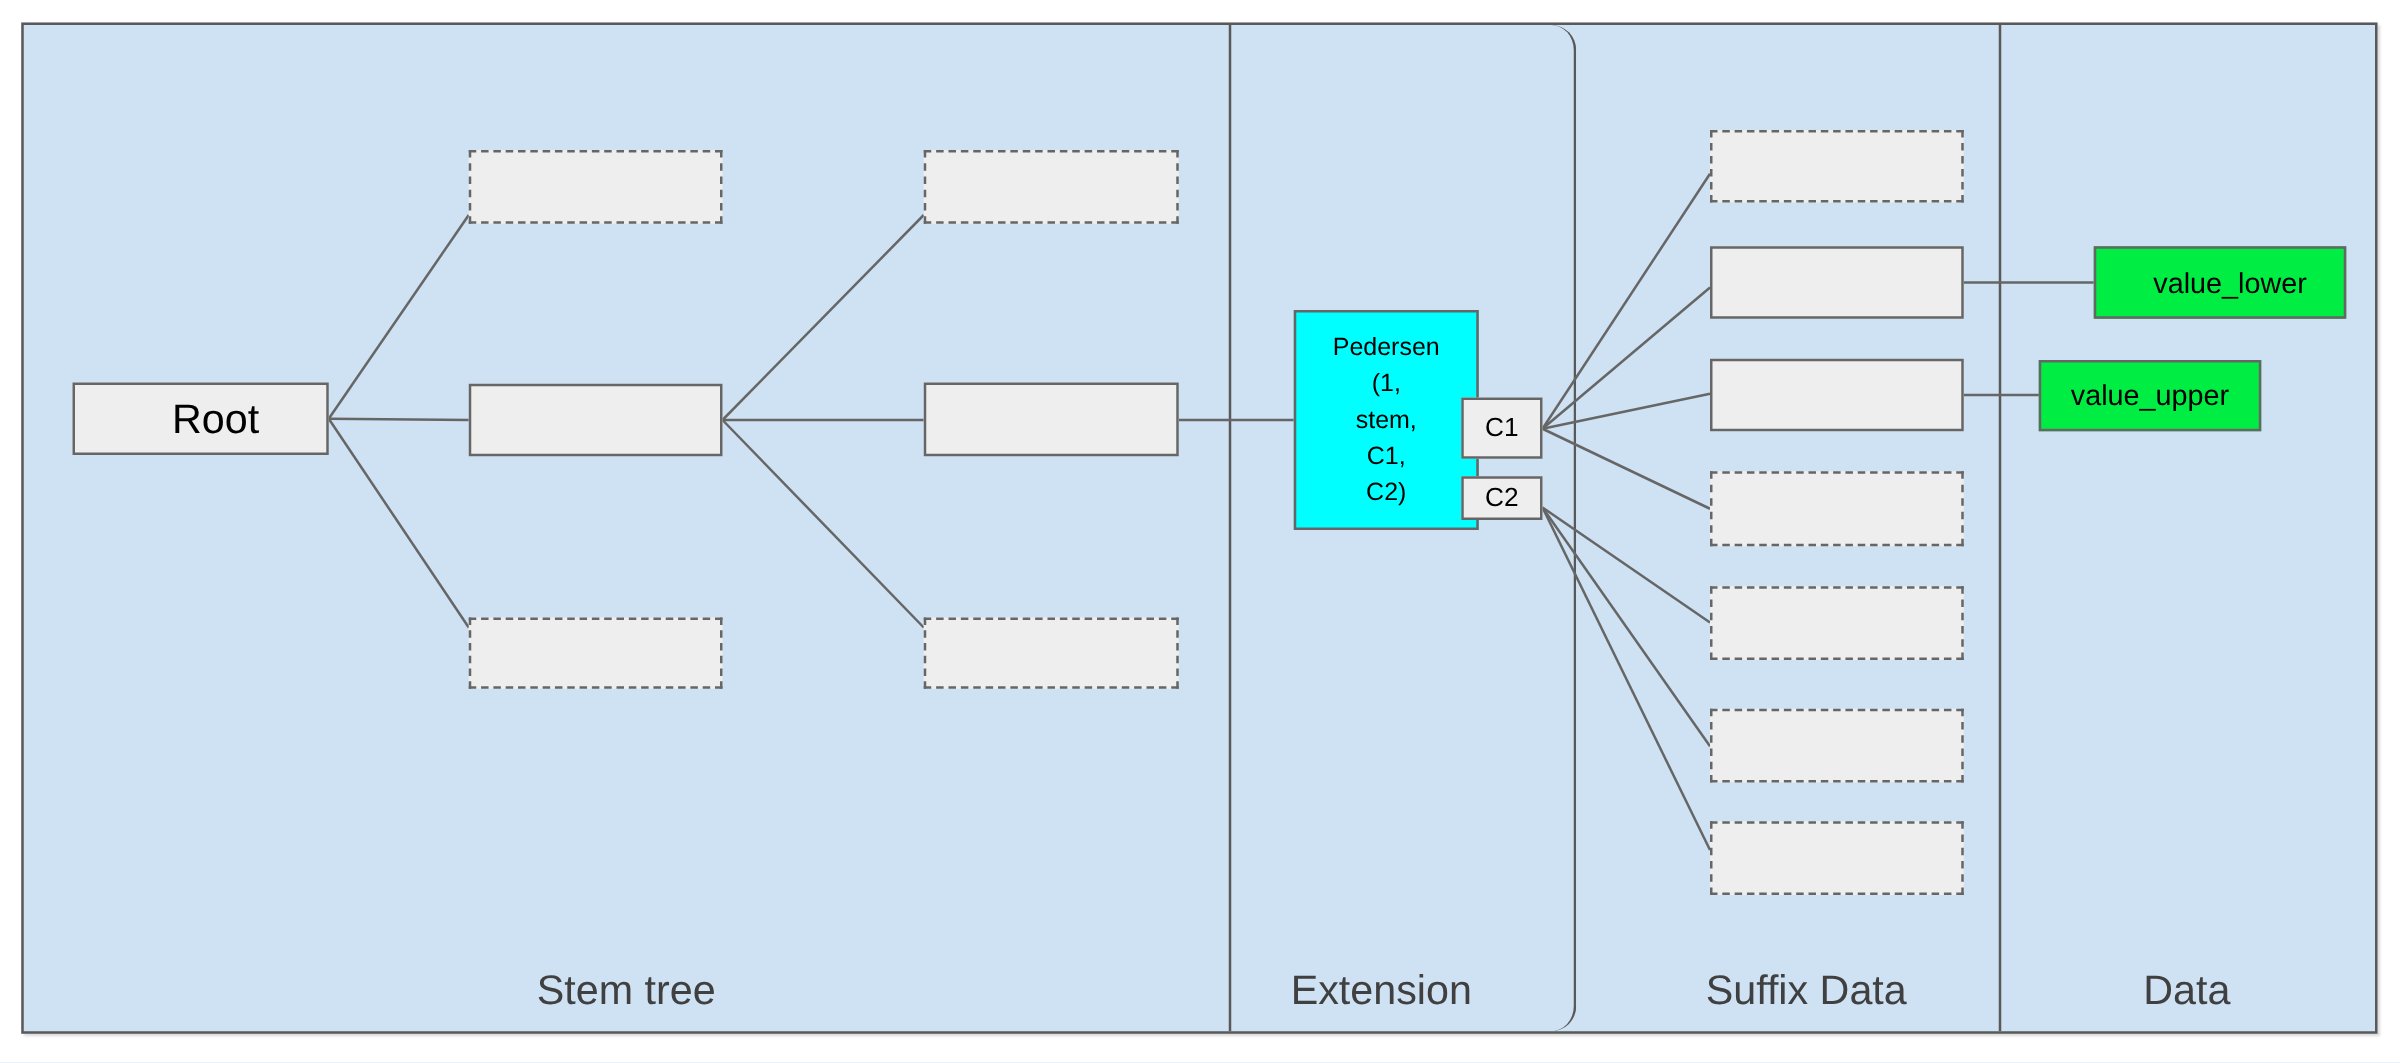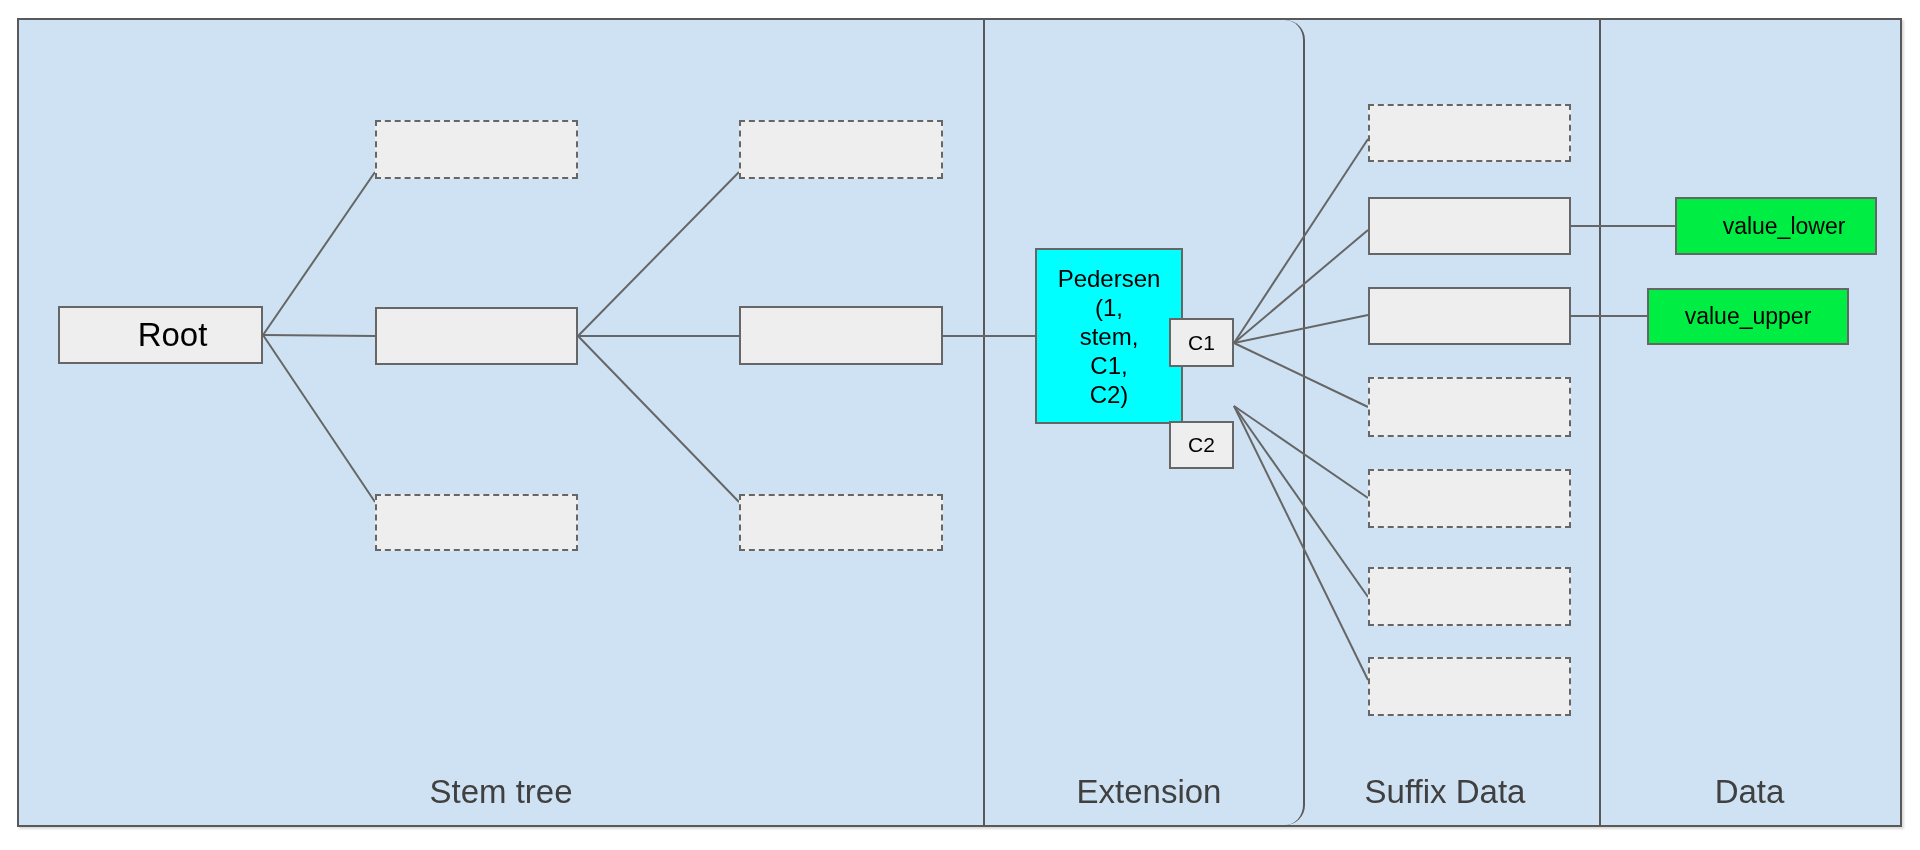--- a/index.html
+++ b/index.html
@@ -44,37 +44,37 @@
     box-sizing: border-box;
     background: #eeeeee;
     border: 2px solid #666666;
     z-index: 3;
     display: flex; align-items: center; justify-content: center;
   }
   .node.dashed { border-style: dashed; }
   .node.root { font-size: 33px; padding-left: 24px; }
   .node.pedersen {
     background: #00ffff;
-    font-size: 24px;
+    font-size: 20px;
     line-height: 29px;
     text-align: center;
   }
   .pedersen-label { white-space: pre-line; }
   .node.commit { font-size: 21px; z-index: 4; }
   .node.value { background: #00ee44; font-size: 23px; }
 </style>
 </head>
 <body>
 
 <div class="canvas">
 
   <div class="lane" style="left:0; width:964px;">
     <div class="lane-label">Stem tree</div>
   </div>
-  <div class="lane" style="left:976px; width:308px;border-radius:20px;">
+  <div class="lane" style="left:932px; width:308px;border-radius:20px;">
     <div class="lane-label">Extension</div>
   </div>
   <div class="lane" style="left:1272px; width:308px;">
     <div class="lane-label">Suffix Data</div>
   </div>
   <div class="lane last" style="left:1580px; width:301px;border-radius:26px;">
     <div class="lane-label">Data</div>
   </div>
 
   <svg class="edges" viewBox="0 0 1881 805">
@@ -117,32 +117,32 @@
   <div class="node pedersen" style="left:1016px; top:228px; width:148px; height:176px;">
     <span class="pedersen-label">Pedersen
 (1,
 stem,
 C1,
 C2)</span>
   </div>
   <div class="node commit" style="left:1150px; top:298px; width:65px; height:49px;">
     <span>C1</span>
   </div>
-  <div class="node commit" style="left:1150px; top:361px; width:65px; height:48px;margin-top:40px;">
+  <div class="node commit" style="left:1150px; top:361px; width:65px; height:35px;">
     <span>C2</span>
   </div>
 
   <div class="node dashed" style="left:1349px; top:84px; width:203px; height:58px;"></div>
   <div class="node" style="left:1349px; top:177px; width:203px; height:58px;"></div>
   <div class="node" style="left:1349px; top:267px; width:203px; height:58px;"></div>
   <div class="node dashed" style="left:1349px; top:357px; width:203px; height:60px;"></div>
   <div class="node dashed" style="left:1349px; top:449px; width:203px; height:59px;"></div>
   <div class="node dashed" style="left:1349px; top:547px; width:203px; height:59px;"></div>
   <div class="node dashed" style="left:1349px; top:637px; width:203px; height:59px;"></div>
 
   <div class="node value" style="left:1656px; top:177px; width:202px; height:58px;padding-left:16px;">
     <span>value_lower</span>
   </div>
-  <div class="node value" style="left:1612px; top:268px; width:202px; height:57px;margin-left:16px;">
+  <div class="node value" style="left:1612px; top:268px; width:178px; height:57px;">
     <span>value_upper</span>
   </div>
 
 </div>
 
 </body></html>

